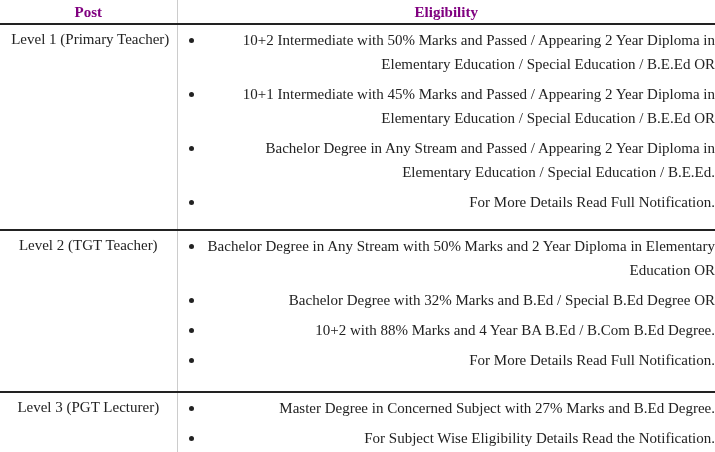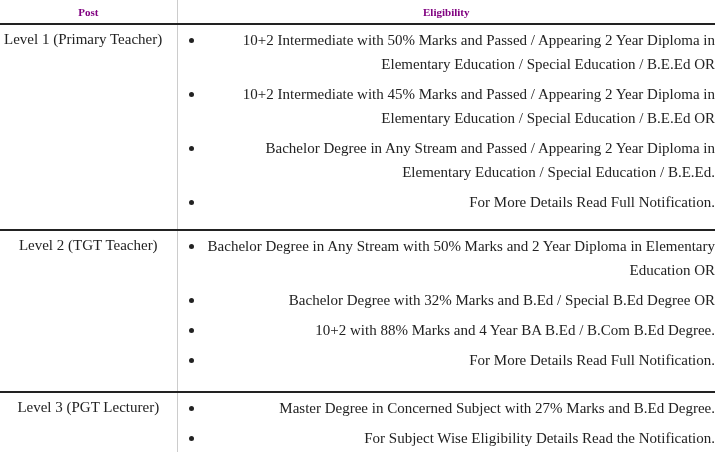--- a/index.html
+++ b/index.html
@@ -1,20 +1,20 @@
 <!DOCTYPE html>
 <html><head>
 <meta charset="utf-8">
 <style>
   html, body { margin: 0; padding: 0; background: #ffffff; }
   body { width: 715px; height: 452px; overflow: hidden; font-family: "Liberation Serif", "DejaVu Serif", serif; font-size: 15px; color: #222222; }
   table { border-collapse: collapse; width: 715px; table-layout: fixed; }
   col.c1 { width: 177px; }
   col.c2 { width: 538px; }
-  th { height: 23px; padding: 0; font-weight: bold; font-size: 11px; color: #800080; text-align: center; border-bottom: 2px solid #222222; vertical-align: middle; line-height: 22px; }
+  th { height: 23px; padding: 0; font-weight: bold; font-size: 15px; color: #800080; text-align: center; border-bottom: 2px solid #222222; vertical-align: middle; line-height: 22px; }
   th.h1 { border-right: 1px solid #cccccc; }
   td { vertical-align: top; padding: 0; border-bottom: 2px solid #222222; }
   td.post { border-right: 1px solid #cccccc; text-align: center; padding-top: 3px; line-height: 22px; white-space: nowrap; }
   td.elig { padding-top: 3px; }
   tr.last td { border-bottom: none; }
   ul { margin: 0; padding: 0 0 0 27px; list-style: none; text-align: right; }
   li { position: relative; line-height: 24px; margin-bottom: 6px; }
   li::before { content: ""; position: absolute; left: -16px; top: 10px; width: 5px; height: 5px; border-radius: 50%; background: #222222; }
   li.bold { font-weight: normal; }
   .r1 td { height: 201px; }
@@ -30,25 +30,25 @@
       <col class="c2">
     </colgroup>
   <thead>
     <tr>
       <th class="h1">Post</th>
       <th>Eligibility</th>
     </tr>
   </thead>
   <tbody>
     <tr class="r1">
-      <td class="post" style="text-align:left;padding-left:4px;">Level 1 (Primary Teacher)</td>
+      <td class="post" style="text-align:center;padding-left:4px;">Level 1 (Primary Teacher)</td>
       <td class="elig">
         <ul>
           <li>10+2 Intermediate with 50% Marks and Passed / Appearing 2 Year Diploma in Elementary Education / Special Education / B.E.Ed OR</li>
-          <li>10+2 Intermediate with 45% Marks and Passed / Appearing 2 Year Diploma in Elementary Education / Special Education / B.E.Ed OR</li>
+          <li>10+1 Intermediate with 45% Marks and Passed / Appearing 2 Year Diploma in Elementary Education / Special Education / B.E.Ed OR</li>
           <li>Bachelor Degree in Any Stream and Passed / Appearing 2 Year Diploma in Elementary Education / Special Education / B.E.Ed.</li>
           <li class="bold">For More Details Read Full Notification.</li>
         </ul>
       </td>
     </tr>
     <tr class="r2">
       <td class="post">Level 2 (TGT Teacher)</td>
       <td class="elig">
         <ul>
           <li>Bachelor Degree in Any Stream with 50% Marks and 2 Year Diploma in Elementary Education OR</li>

